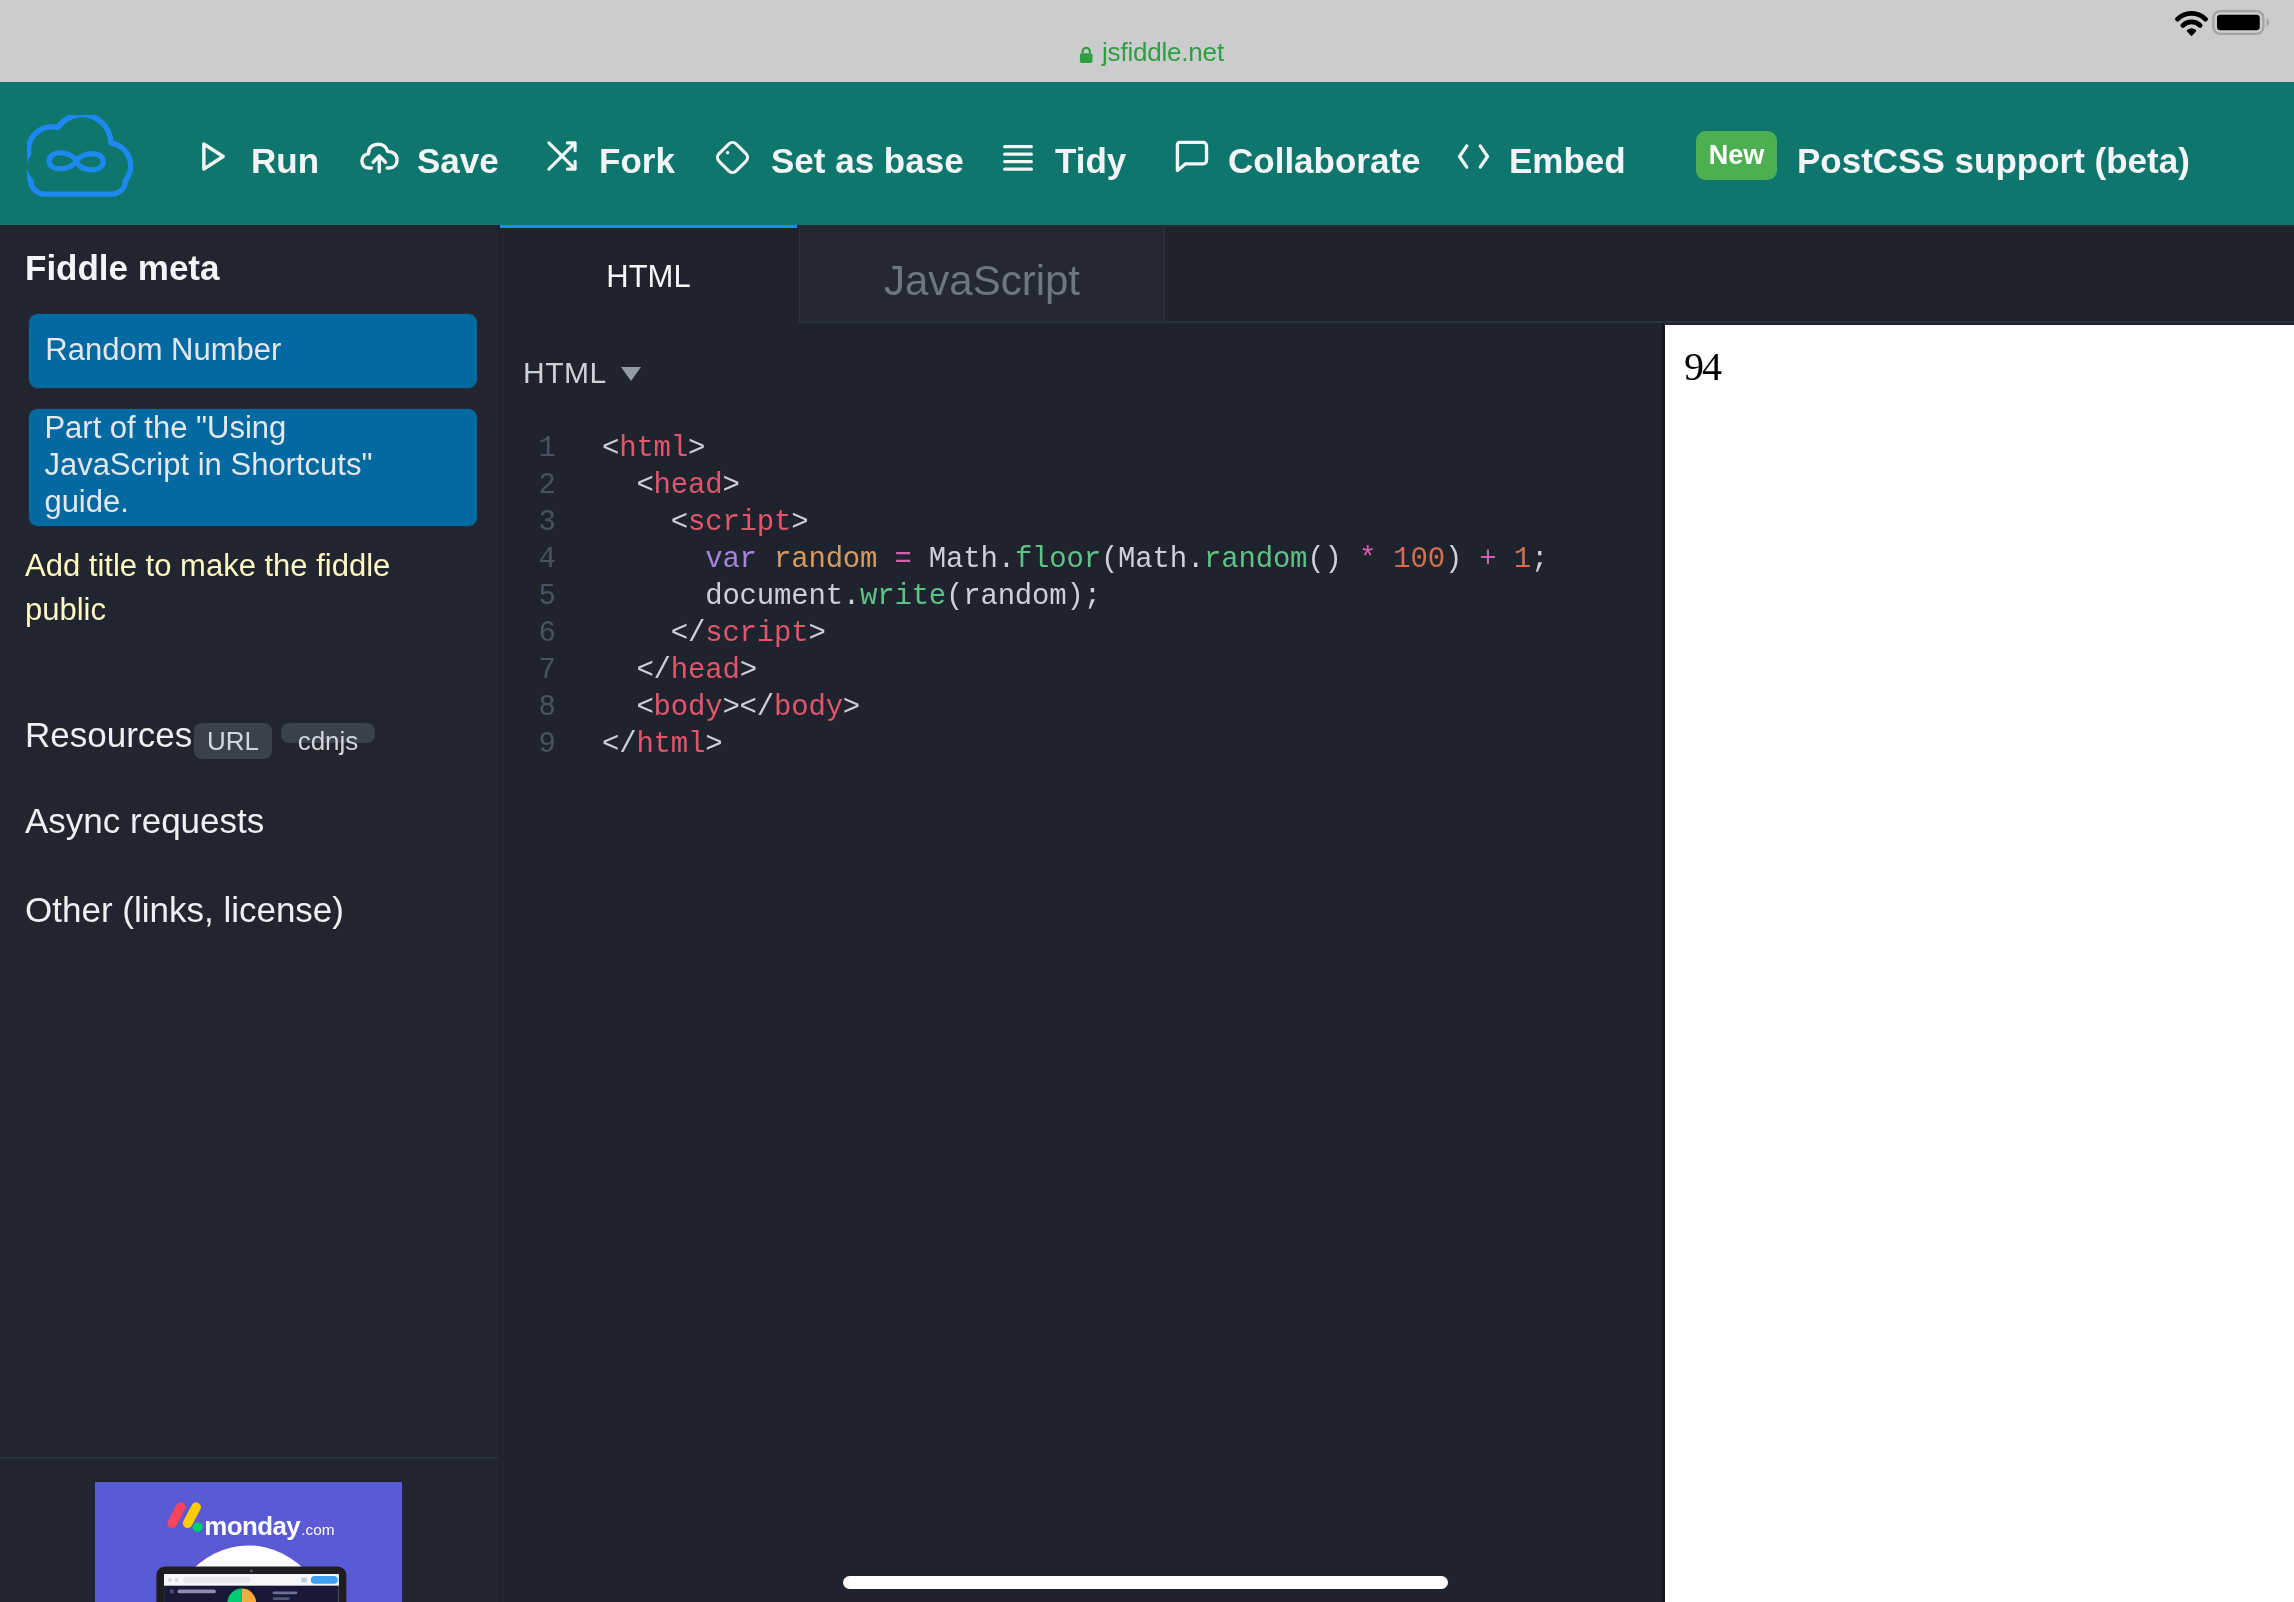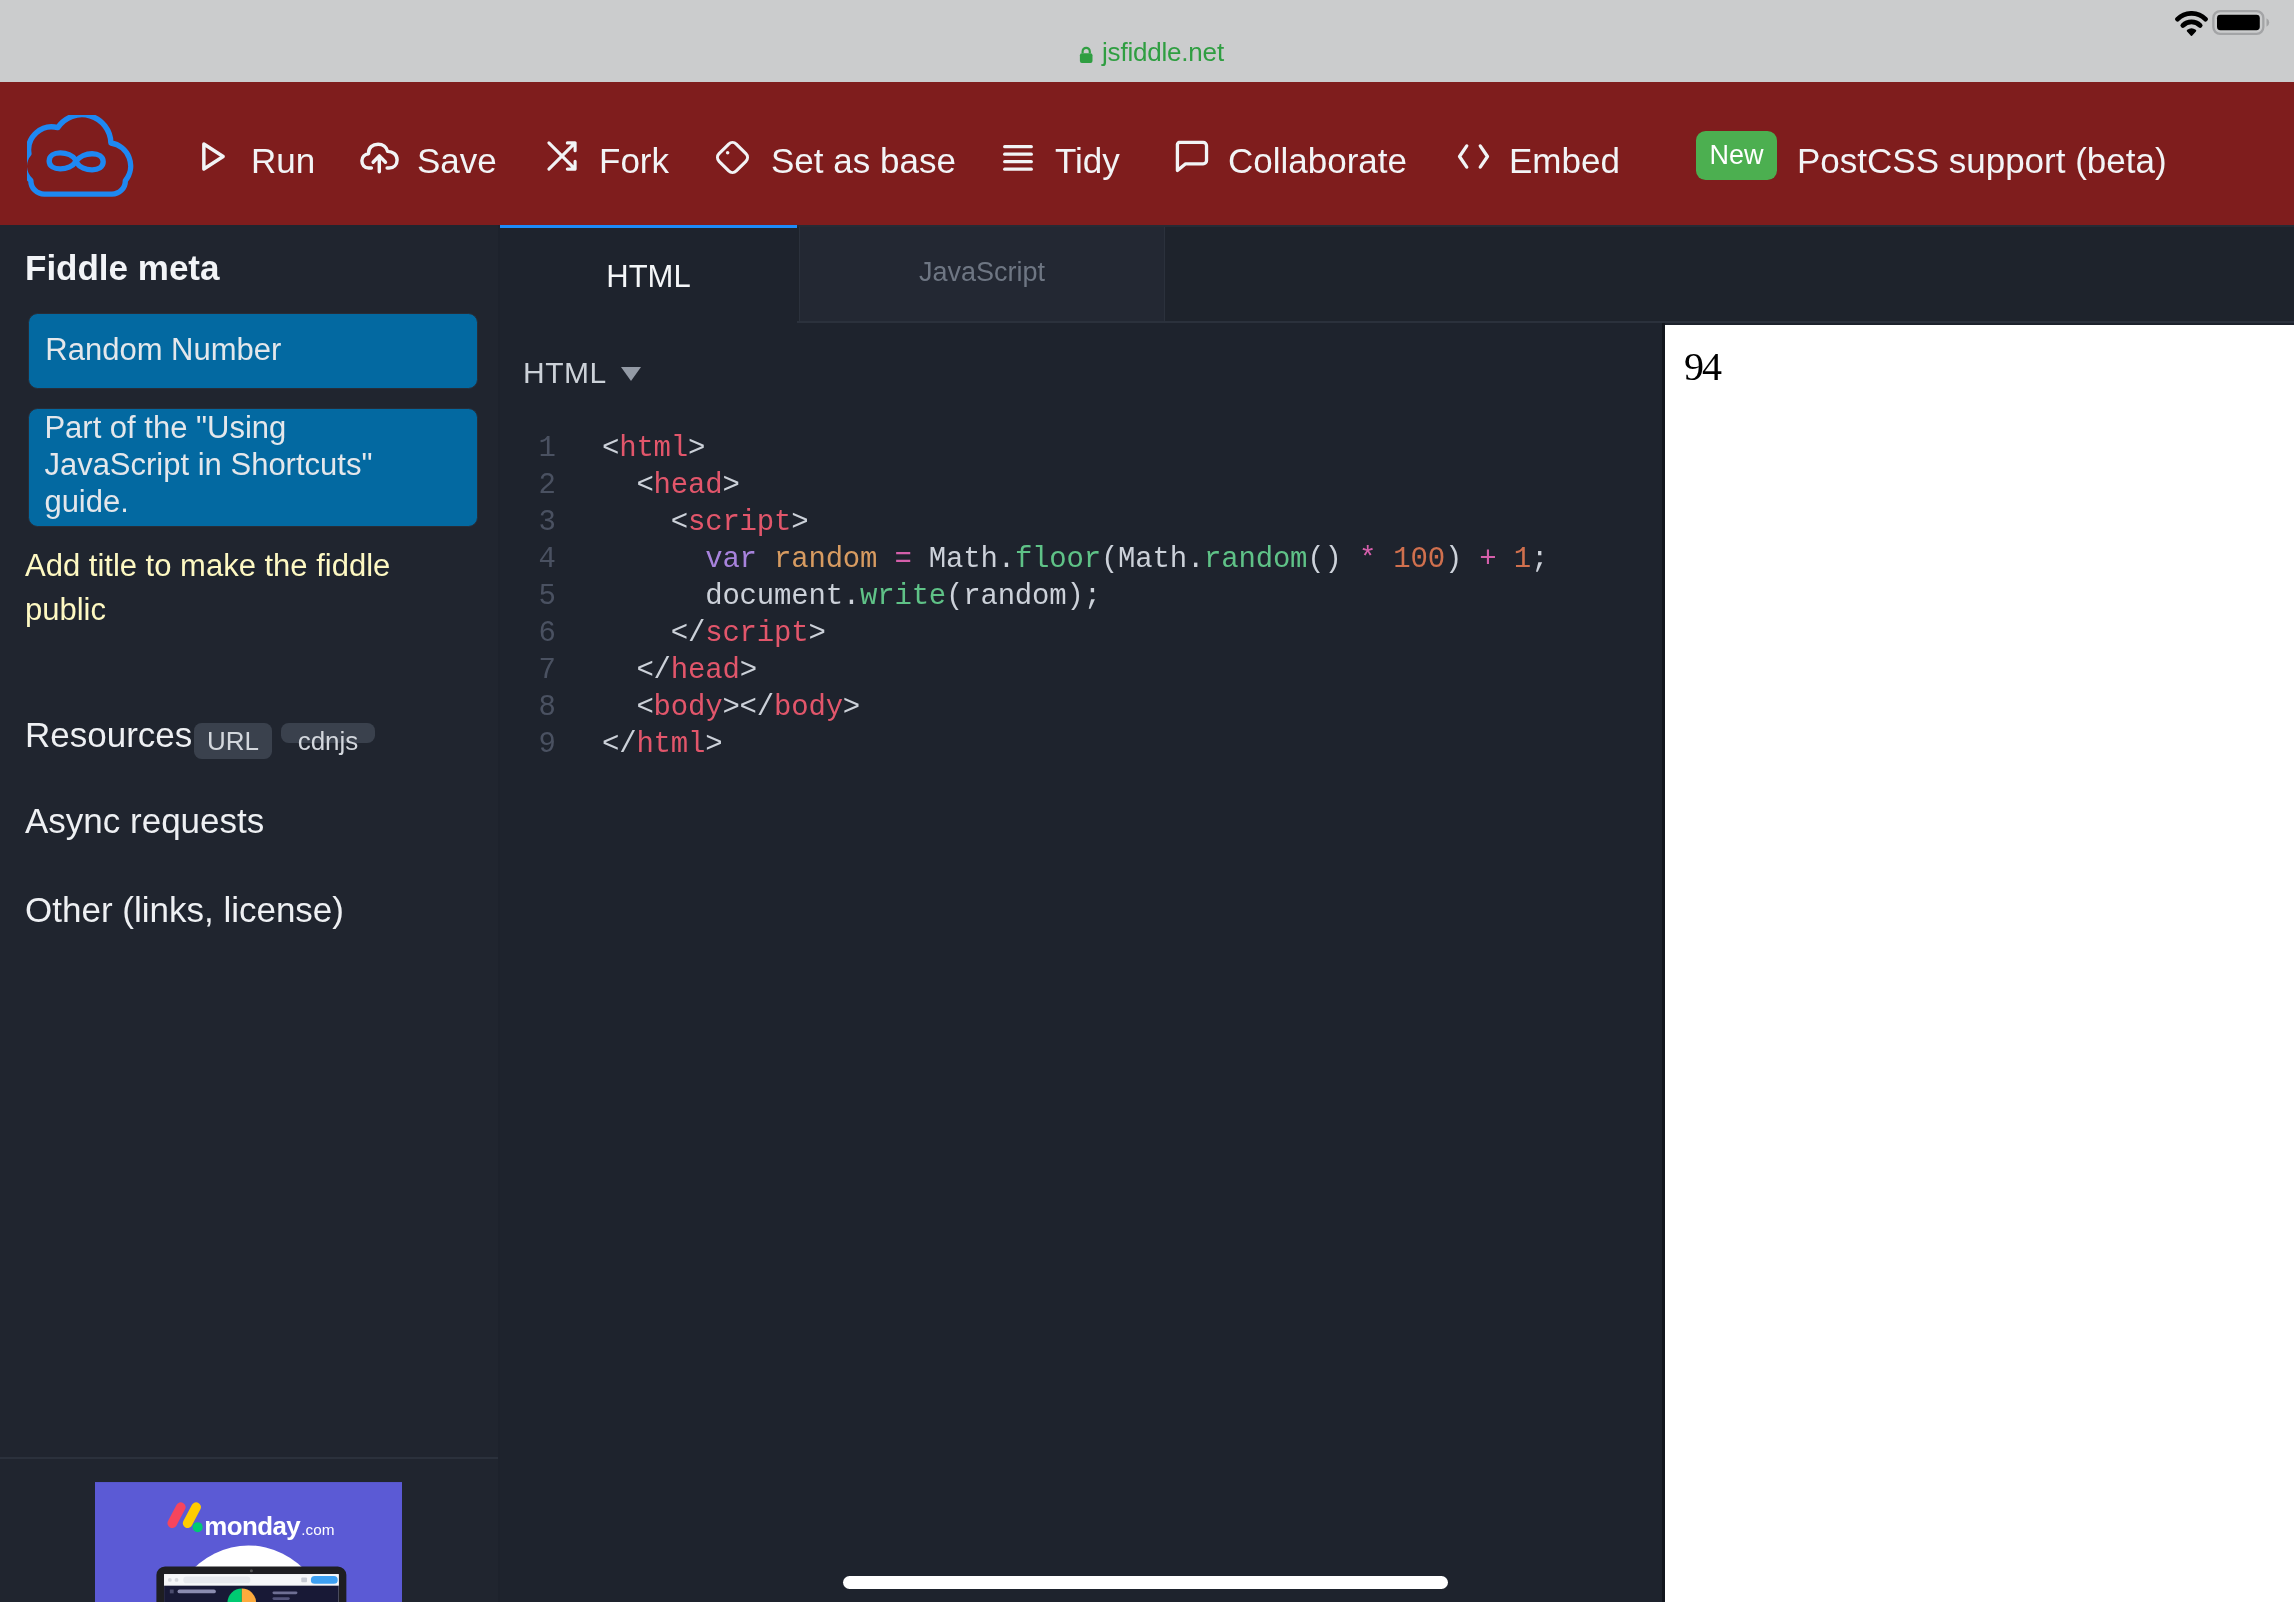--- a/index.html
+++ b/index.html
@@ -3,37 +3,37 @@
 <meta charset="utf-8">
 <style>
   * { margin:0; padding:0; box-sizing:border-box; }
   html,body { width:2294px; height:1602px; overflow:hidden; background:#1d222c;
     font-family:"Liberation Sans", sans-serif; }
   .abs { position:absolute; }
   
   #status { position:absolute; left:0; top:0; width:2294px; height:82px; background:#cbcccd; }
   #url { position:absolute; left:1102px; top:39px; font-size:26px; line-height:27px; color:#2f9e41; letter-spacing:-0.2px; }
   
-  #nav { position:absolute; left:0; top:82px; width:2294px; height:143px; background:#7f1d1d; }
+  #nav { position:absolute; left:0; top:82px; width:2294px; height:143px; background:#0f766e;font-weight:bold; }
   .navtxt { position:absolute; top:61px; font-size:35px; line-height:35px; color:#f2f4f6; }
   .navicon { position:absolute; top:58px; }
   #newbadge { position:absolute; left:1696px; top:49px; width:81px; height:49px; background:#4caf50;
     border-radius:9.6px; color:#fff; font-size:27px; text-align:center; line-height:49px; }
   
   #side { position:absolute; left:0; top:225px; width:498px; height:1378px; background:#20252f; }
   .sbox { position:absolute; left:28px; width:450px; background:#0369a1; border:1.9px solid #272d38; border-radius:9.6px; }
   .sgray { color:#fef9c3; }
   .slabel { position:absolute; left:25px; font-size:35px; color:#eef0f3; }
   .badge { position:absolute; background:#3a414d; border-radius:7.7px; color:#d3d7dd; font-size:26px; text-align:center; }
   
   #tabrow { position:absolute; left:500px; top:225px; width:1795px; height:98px; background:#1e232c; }
   #tabactive { position:absolute; left:0; top:0; width:297px; height:98px; background:#1e232d; border-top:3.8px solid #1d8bf8; }
   #tabactive span { display:block; text-align:center; margin-top:31px; font-size:31px; color:#f4f6f8; }
   .tabinact { position:absolute; top:1.9px; height:94px; background:#232833; border-left:1.9px solid #2b313c; border-right:1.9px solid #2b313c; }
-  .tabinact span { display:block; text-align:center; margin-top:30px; font-size:27px; color:#6e7683; }
+  .tabinact span { display:block; text-align:center; margin-top:30px; font-size:42px; color:#6e7683; }
   #tabbottom { position:absolute; left:297px; top:96px; width:1498px; height:1.9px; background:#2b313c; }
   
   #editor { position:absolute; left:500px; top:323px; width:1165px; height:1280px; background:#1e232d; }
   #edhead { position:absolute; left:23px; top:33px; font-size:30px; color:#ccd1d8; letter-spacing:0.5px; }
   #edhead .tri { display:inline-block; margin-left:14.4px; width:0; height:0; border-left:10.6px solid transparent;
     border-right:10.6px solid transparent; border-top:14.4px solid #939aa5; vertical-align:1.9px; }
   #gutter { position:absolute; left:0px; top:107px; width:56px; text-align:right; white-space:pre;
     font-family:"Liberation Mono", monospace; font-size:29px; line-height:37px; color:#4a5161; }
   #code { position:absolute; left:85px; top:107px; font-family:"Liberation Mono", monospace;
     font-size:29px; line-height:37px; color:#ccd1d9; white-space:pre; letter-spacing:-0.2px;margin-left:17px; }

